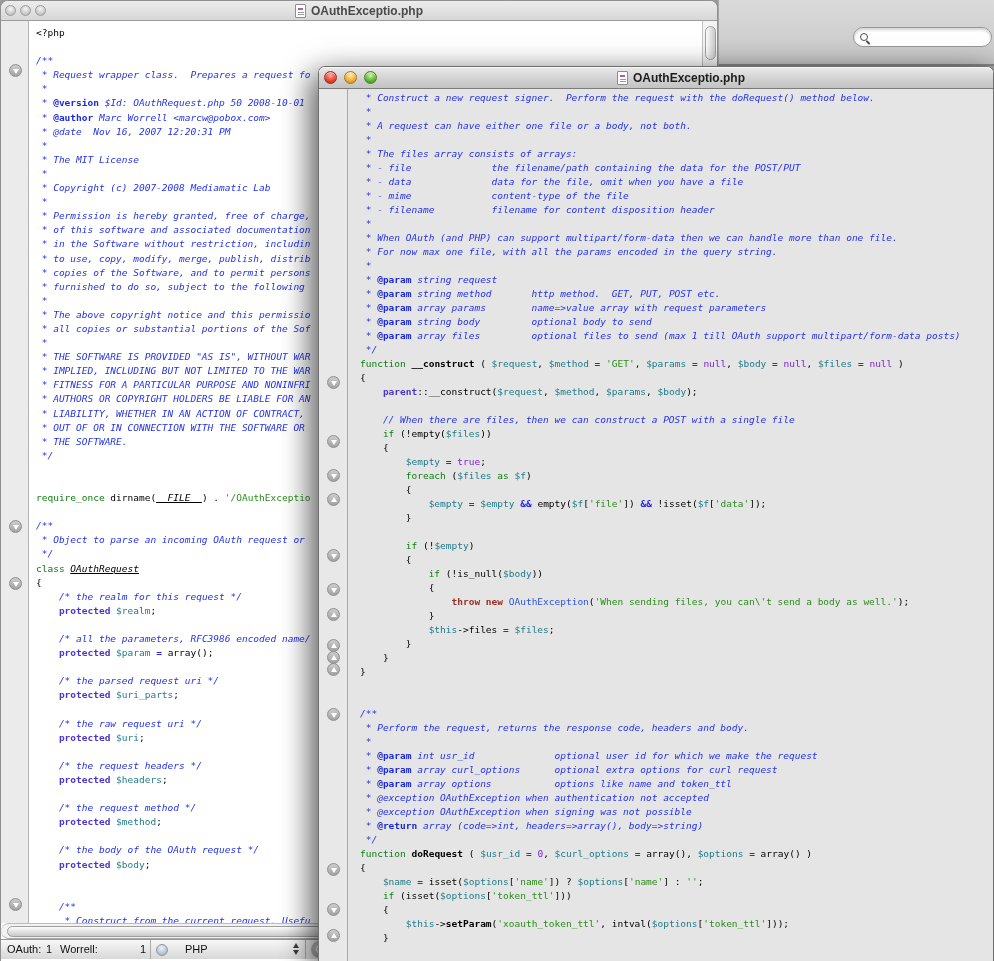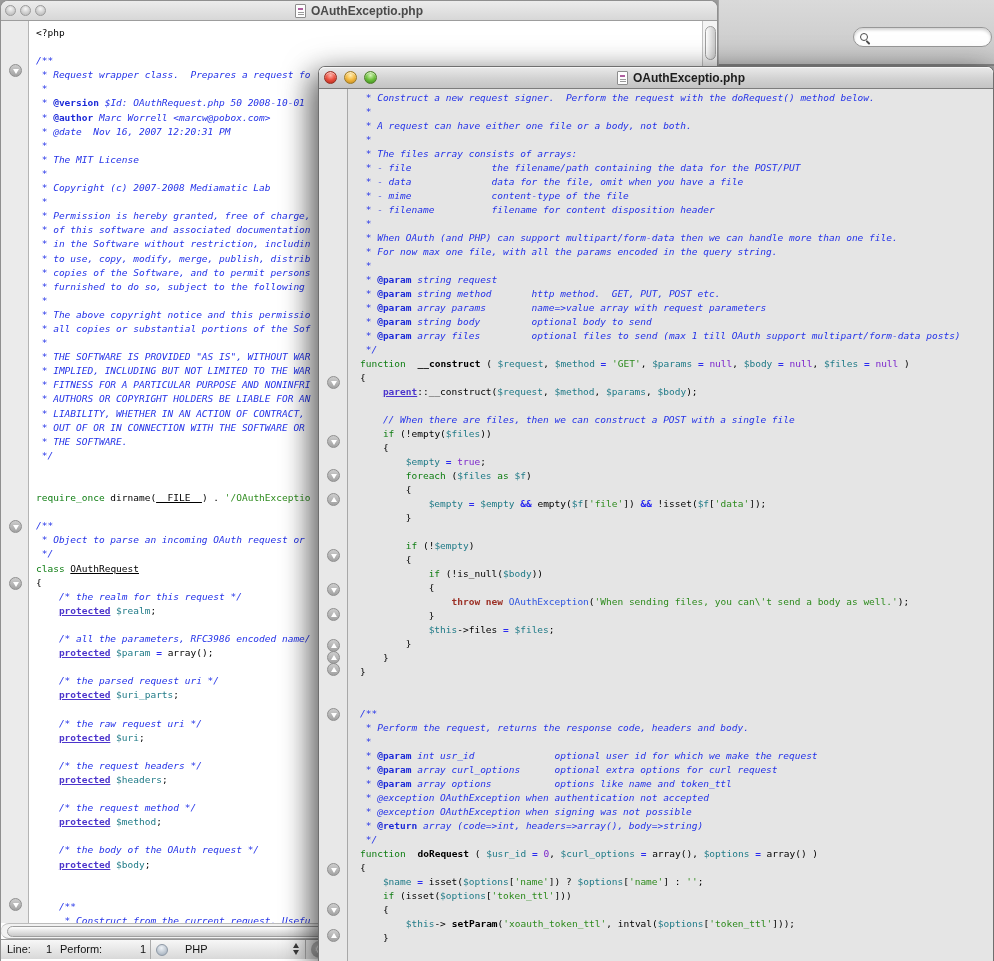--- a/index.html
+++ b/index.html
@@ -102,26 +102,26 @@
   .code { font-family:"DejaVu Sans Mono", monospace; font-size:9.5px; line-height:14px;
           white-space:pre; color:#000; }
   .back .code { line-height:14.1px; }
   .t-c { color:#2433e8; font-style:italic; }
   .t-t { color:#1c2ad8; font-weight:bold; }
   .t-k { color:#0e7d12; font-weight:normal; }
   .t-s { color:#2e8b1e; }
   .t-v { color:#1f7a87; }
   .t-l { color:#7c26cc; }
   .t-o { color:#2a2af0; font-weight:bold; }
-  .t-d { color:#4c35cc; font-weight:bold;text-decoration:underline; }
+  .t-d { color:#4c35cc; font-weight:bold; }
   .t-x { color:#9b3026; font-weight:bold; }
   .t-n { color:#2f55e0; }
-  .t-f { color:#000; font-weight:bold;margin-left:6px; }
+  .t-f { color:#000; font-weight:bold; }
   .t-p { color:#000; }
-  .t-u { color:#000; text-decoration:underline; }
+  .t-u { color:#000; text-decoration:underline;font-style:italic; }
 
   
   .fold { position:absolute; left:8px; width:13px; height:13px; border-radius:50%;
         border:1px solid #8f8f8f; background:linear-gradient(#cdcdcd,#a2a2a2);
         display:flex; align-items:center; justify-content:center; }
   .fold .tri { width:0; height:0; }
   .fold-down .tri { border-left:3.5px solid transparent; border-right:3.5px solid transparent;
         border-top:5px solid #fff; margin-top:1px; }
   .fold-up .tri { border-left:3.5px solid transparent; border-right:3.5px solid transparent;
         border-bottom:5px solid #fff; margin-bottom:1px; }
@@ -163,23 +163,23 @@
       <div class="vscroll">
         <div class="vthumb"></div>
       </div>
     </div>
 
     <div class="hscroll">
       <div class="hthumb"></div>
     </div>
 
     <footer class="statusbar">
-      <span class="sb" style="left:6px">Line:</span>
+      <span class="sb" style="left:6px">OAuth:</span>
       <span class="sb" style="left:45px">1</span>
-      <span class="sb" style="left:59px">Perform:</span>
+      <span class="sb" style="left:59px">Worrell:</span>
       <span class="sb" style="left:139px">1</span>
       <span class="sb-div" style="left:149px"></span>
       <span class="mode-icon" style="left:155px"></span>
       <span class="sb" style="left:184px">PHP</span>
       <span class="stepper" style="left:292px">
         <span class="up"></span>
         <span class="down"></span>
       </span>
       <span class="sb-div" style="left:304px"></span>
       <span class="gear-icon" style="left:310px">⚙</span>

